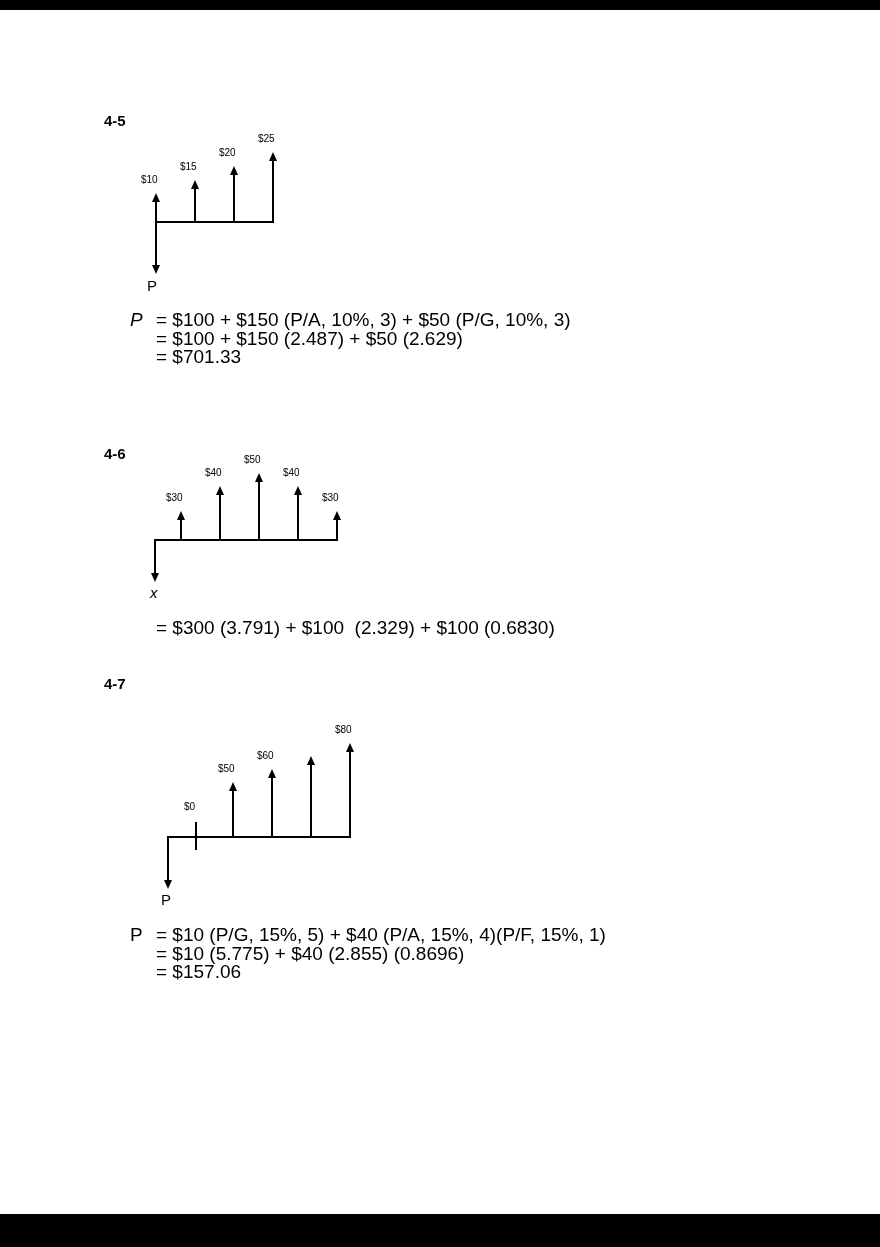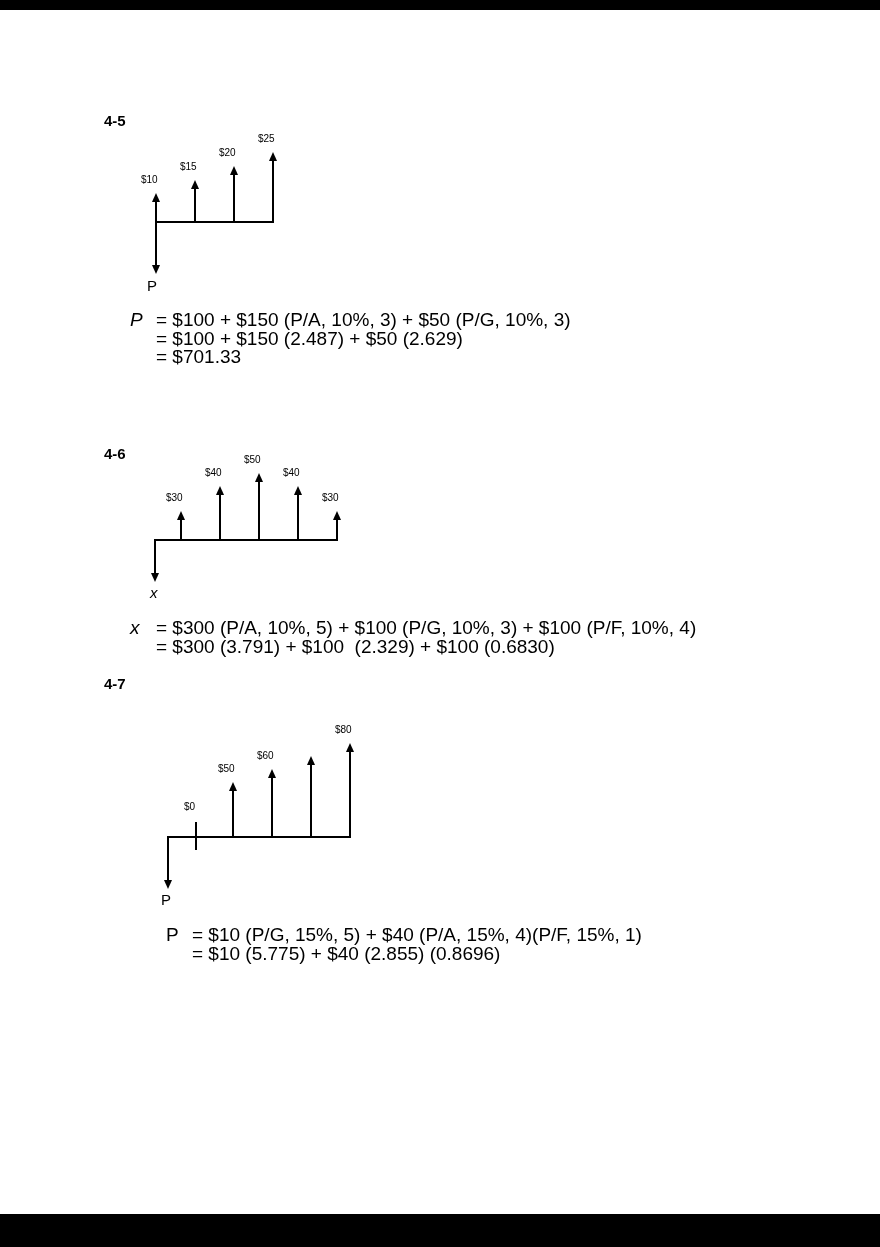--- a/index.html
+++ b/index.html
@@ -64,39 +64,39 @@
   <div class="arrow up" style="left:219px; top:495px; height:46px;"></div>
   <div class="arrow up" style="left:258px; top:482px; height:59px;"></div>
   <div class="arrow up" style="left:297px; top:495px; height:46px;"></div>
   <div class="arrow up" style="left:336px; top:520px; height:21px;"></div>
 
   <div class="hline" style="left:154px; top:539px; width:184px;"></div>
   <div class="arrow down" style="left:154px; top:539px; height:34px;"></div>
   <div class="sinklabel it" style="left:150px; top:584px;">x</div>
 
   <div class="eqblock" style="left:130px; top:619px;">
-    <div class="eqrow"><span class="var">x</span><span class="expr">= $300 (P/A, 10%, 5) + $100 (P/G, 10%, 3) + $100 (P/F, 10%, 4)</span></div>
     <div class="eqrow"><span class="var"></span><span class="expr">= $300 (3.791) + $100  (2.329) + $100 (0.6830)</span></div>
   </div>
 
   <div class="ph" style="left:104px; top:675px;">4-7</div>
 
   <div class="cflabel" style="left:184px; top:801px;">$0</div>
   <div class="cflabel" style="left:218px; top:763px;">$50</div>
   <div class="cflabel" style="left:257px; top:750px;">$60</div>
   <div class="cflabel" style="left:335px; top:724px;text-align:right;">$80</div>
 
   <div class="vtick" style="left:195px; top:822px; height:28px;"></div>
   <div class="arrow up" style="left:232px; top:791px; height:47px;"></div>
   <div class="arrow up" style="left:271px; top:778px; height:60px;"></div>
   <div class="arrow up" style="left:310px; top:765px; height:73px;"></div>
   <div class="arrow up" style="left:349px; top:752px; height:86px;"></div>
 
   <div class="hline" style="left:167px; top:836px; width:184px;"></div>
   <div class="arrow down" style="left:167px; top:836px; height:44px;"></div>
   <div class="sinklabel" style="left:161px; top:891px;">P</div>
 
-  <div class="eqblock" style="left:130px; top:926px;margin-left:36px;">
+  <div class="eqblock" style="left:130px; top:926px;">
     <div class="eqrow roman"><span class="var">P</span><span class="expr">= $10 (P/G, 15%, 5) + $40 (P/A, 15%, 4)(P/F, 15%, 1)</span></div>
     <div class="eqrow roman"><span class="var"></span><span class="expr">= $10 (5.775) + $40 (2.855) (0.8696)</span></div>
+    <div class="eqrow roman"><span class="var"></span><span class="expr">= $157.06</span></div>
   </div>
 
 </div>
 
 </body></html>

